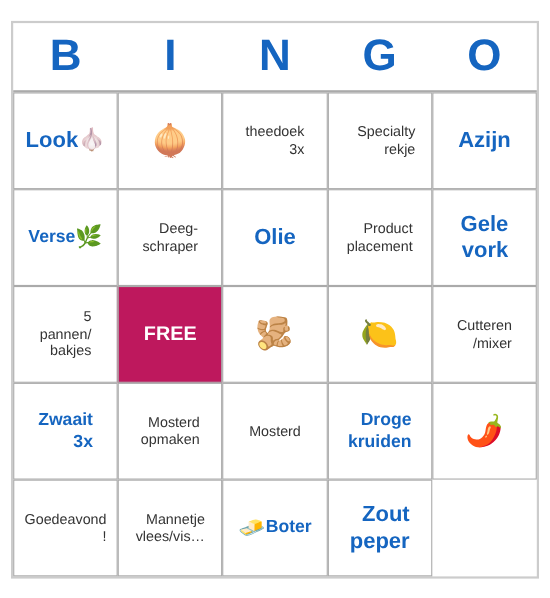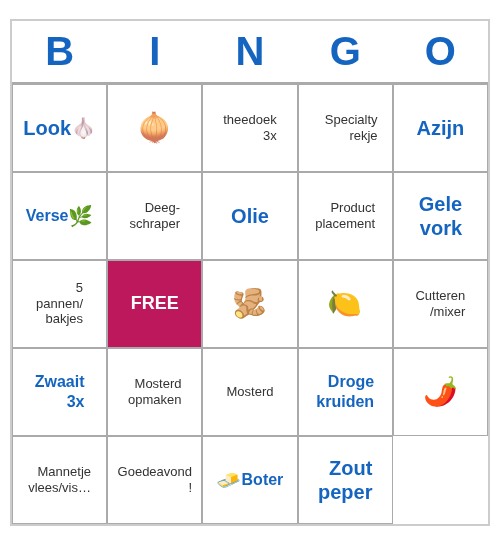--- a/index.html
+++ b/index.html
@@ -156,26 +156,26 @@
         <span class="cell-text dark" style="white-space: pre-line;">Mosterd</span>
       </div>
       <div class="cell">
         <span class="cell-text large" style="white-space: pre-line;">Droge
 kruiden</span>
       </div>
       <div class="cell">
         <span class="cell-icon">🌶️</span>
       </div>
       <div class="cell">
+        <span class="cell-text dark" style="white-space: pre-line;">Goedeavond
+!</span>
+      </div>
+      <div class="cell">
         <span class="cell-text dark" style="white-space: pre-line;">Mannetje
 vlees/vis…</span>
-      </div>
-      <div class="cell">
-        <span class="cell-text dark" style="white-space: pre-line;">Goedeavond
-!</span>
       </div>
       <div class="cell">
         <span class="cell-icon" style="font-size: 20px;">🧈</span>
         <span class="cell-text large" style="white-space: pre-line;">Boter</span>
       </div>
       <div class="cell">
         <span class="cell-text big" style="white-space: pre-line;">Zout
 peper</span>
       </div>
     </div>

